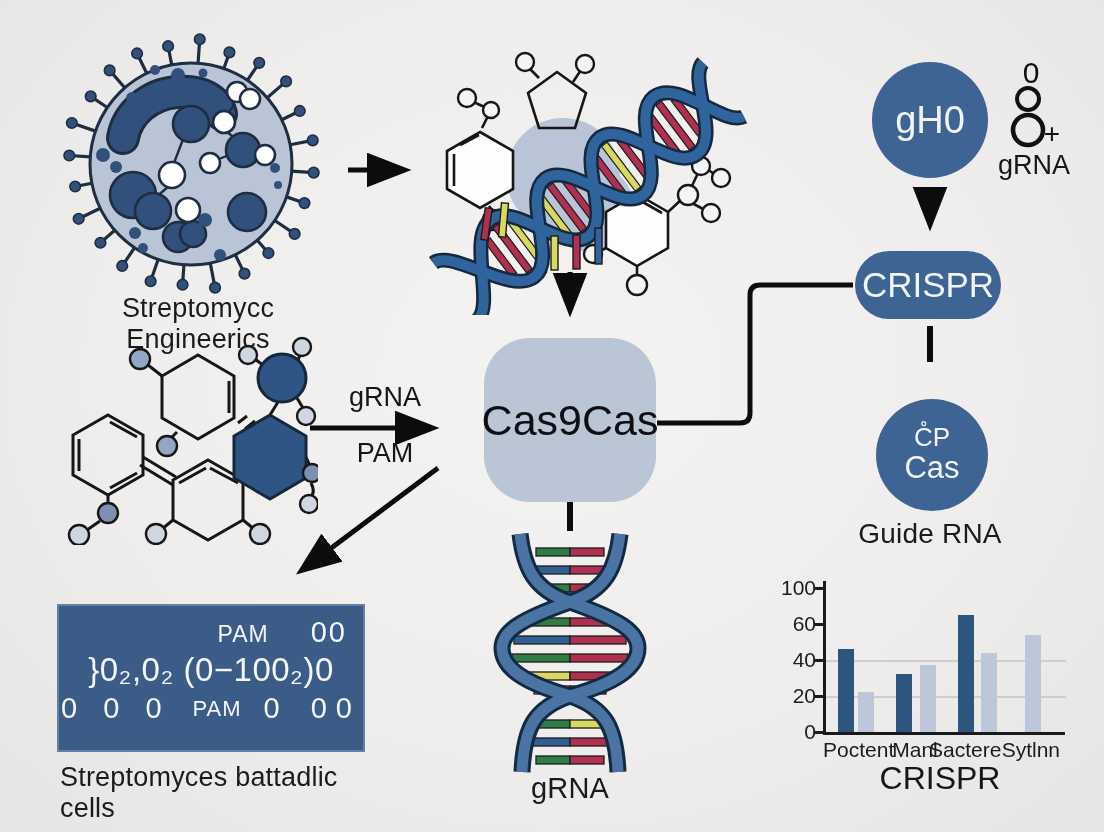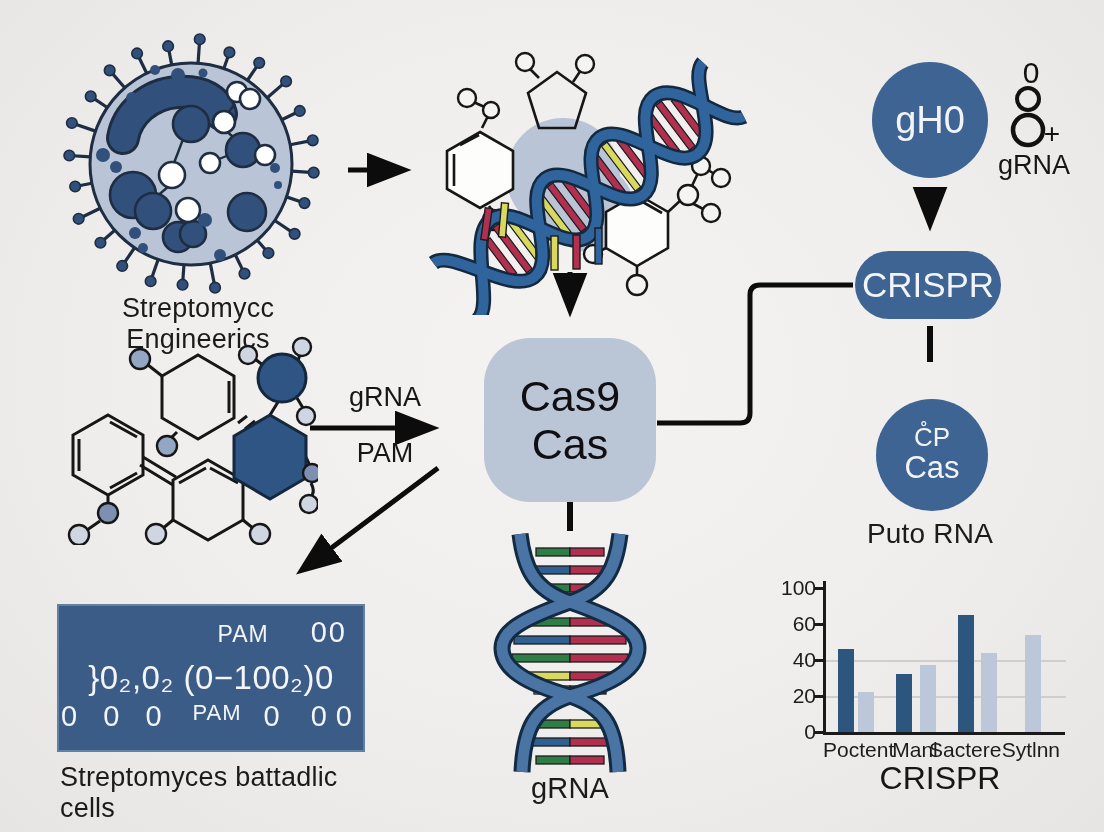--- a/index.html
+++ b/index.html
@@ -7,21 +7,21 @@
          background:radial-gradient(ellipse at 50% 45%, #f4f3f1 0%, #efeeec 55%, #e6e5e3 100%);}
   .abs{position:absolute;}
   .ctr{text-align:center;}
 
   
   .cap{font-size:27px;color:#1b1b1b;letter-spacing:.2px;}
   .arrow-label{font-size:27px;color:#161616;}
 
   
   .cas-box{left:484px;top:338px;width:172px;height:164px;border-radius:46px;background:#bac5d6;
-           display:flex;flex-direction:column;align-items:center;justify-content:center;}
+           display:flex;flex-direction:row;align-items:center;justify-content:center;}
   .cas-box div{font-size:43px;line-height:1.12;color:#0e0e13;}
 
   
   .blue-circle{border-radius:50%;background:#3e6494;display:flex;flex-direction:column;
                align-items:center;justify-content:center;color:#f2f4f8;}
   .gh0{left:872px;top:62px;width:116px;height:116px;font-size:38px;}
   .cp{left:876px;top:399px;width:112px;height:112px;}
   .cp .l1{font-size:26px;line-height:1.0;}
   .cp .l2{font-size:31px;line-height:1.15;}
   .pill{left:855px;top:251px;width:146px;height:68px;border-radius:34px;background:#3e6494;
@@ -31,22 +31,22 @@
   .plasmid-zero{left:1016px;top:56px;width:30px;font-size:30px;color:#111;}
   .plasmid-plus{left:1039px;top:118px;width:26px;font-size:28px;color:#111;}
   .plasmid-label{left:994px;top:150px;width:80px;font-size:27px;color:#161616;}
 
   
   .seq-box{left:57px;top:604px;width:308px;height:148px;background:#3c5c88;border:2px solid #62809f;
            box-sizing:border-box;color:#f3f5f8;}
   .seq-l1{margin:10px 16px 0 0;display:flex;justify-content:flex-end;align-items:baseline;gap:42px;}
   .seq-l1 .pam{font-size:23px;letter-spacing:1px;}
   .seq-l1 .num{font-size:29px;letter-spacing:2px;}
-  .seq-l2{margin-top:10px;text-align:center;font-size:33px;letter-spacing:.5px;}
-  .seq-l3{margin-top:3px;display:flex;justify-content:center;align-items:flex-start;gap:22px;}
+  .seq-l2{margin-top:2px;text-align:center;font-size:33px;letter-spacing:.5px;}
+  .seq-l3{margin-top:3px;display:flex;justify-content:center;align-items:center;gap:22px;}
   .seq-l3 .z{font-size:29px;letter-spacing:9px;}
   .seq-l3 .pam{font-size:22px;letter-spacing:1px;}
 
   
   #chart{left:780px;top:575px;width:322px;height:238px;}
   .chart-axis-y{position:absolute;left:43px;top:6px;width:3px;height:153px;background:#1a1a1a;}
   .chart-axis-x{position:absolute;left:43px;top:157px;width:242px;height:3px;background:#1a1a1a;}
   .chart-tick-label{position:absolute;left:0;width:36px;text-align:right;font-size:21px;color:#1c1c1c;}
   .chart-tick-mark{position:absolute;left:34px;width:9px;height:3px;background:#1a1a1a;}
   .chart-gridline{position:absolute;left:46px;width:240px;height:2px;background:#cfcecc;}
@@ -364,21 +364,21 @@
   <div class="abs pill">
     <div>CRISPR</div>
   </div>
 
 
   <div class="abs blue-circle cp">
     <div class="l1">C̊P</div>
     <div class="l2">Cas</div>
   </div>
 
-  <div class="abs cap ctr" style="left:850px;top:518px;width:160px;font-size:28px;">Puto RNA</div>
+  <div class="abs cap ctr" style="left:850px;top:518px;width:160px;font-size:28px;">Guide RNA</div>
 
   <div class="abs" id="chart">
     <div class="chart-axis-y"></div>
     <div class="chart-axis-x"></div>
   <div class="chart-tick-label" style="top: 145px;">0</div>
       <div class="chart-tick-mark" style="top: 156px;"></div>
       <div class="chart-tick-label" style="top: 109px;">20</div>
       <div class="chart-tick-mark" style="top: 120px;"></div>
       <div class="chart-tick-label" style="top: 73px;">40</div>
       <div class="chart-tick-mark" style="top: 84px;"></div>

